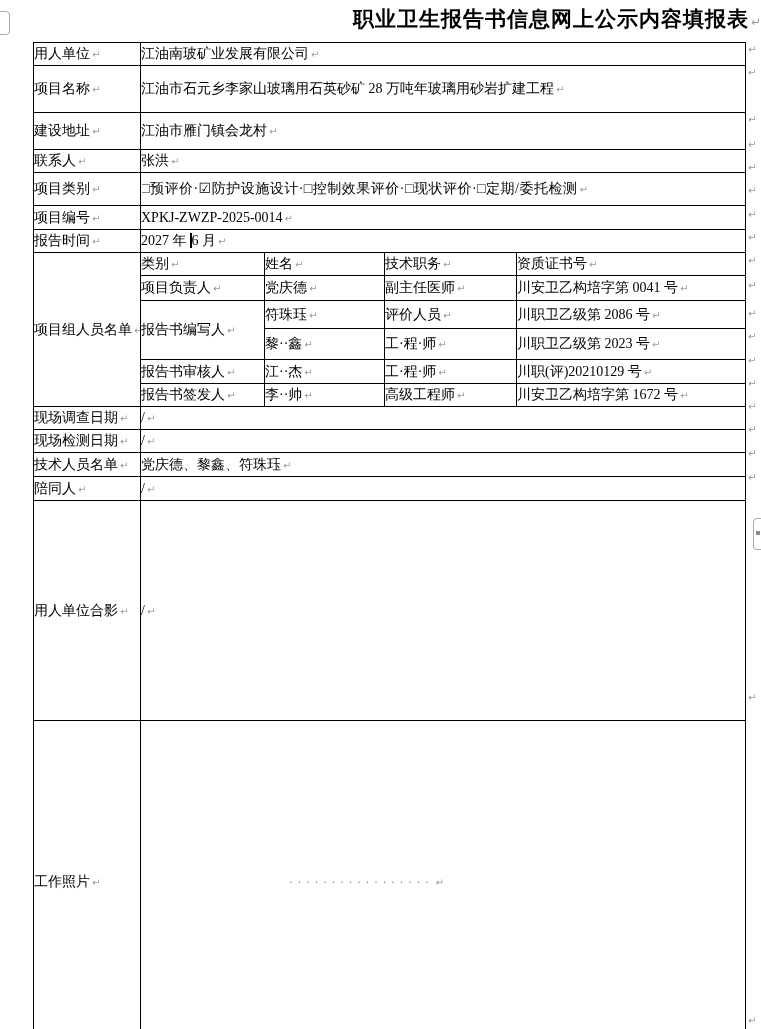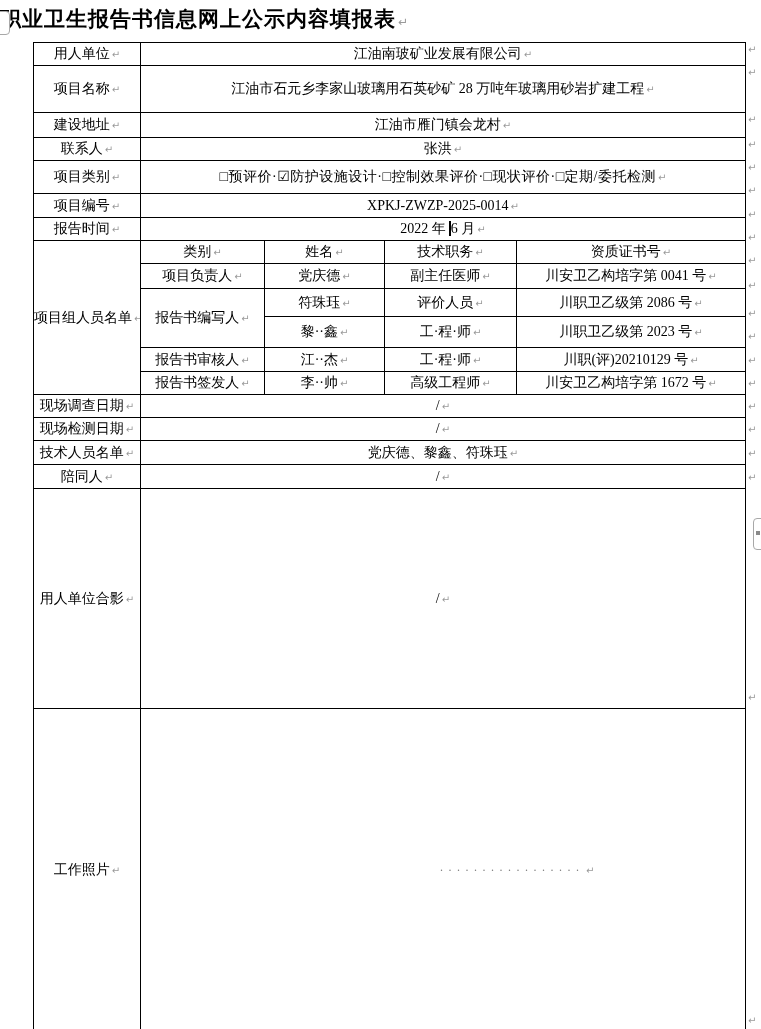--- a/index.html
+++ b/index.html
@@ -2,32 +2,32 @@
 <html><head>
 <meta charset="utf-8">
 <style>
   html,body { margin:0; padding:0; background:#fff; }
   .page {
     position:relative; width:761px; height:1029px; background:#ffffff;
     font-family:"Liberation Serif","DejaVu Serif",serif; color:#000;
     overflow:hidden; outline:1px solid #c8c8c8;
   }
   .doc-title {
-    position:absolute; top:5px; left:0; width:100%; text-align:left;
+    position:absolute; top:5px; left:0; width:100%; text-align:right;
     font-family:"Liberation Sans","DejaVu Sans",sans-serif;
     font-weight:bold; font-size:21px; letter-spacing:1px; white-space:nowrap;
   }
   .pm { color:#9a9a9a; font-size:12px; font-weight:normal; margin-left:2px; letter-spacing:0; }
 
   table.form {
     position:absolute; left:33px; top:42px; width:712px;
     border-collapse:collapse; table-layout:fixed;
   }
   table.form td {
-    border:1.5px solid #000; padding:0; text-align:center; vertical-align:middle;
+    border:1.5px solid #000; padding:0; vertical-align:middle;
     font-size:14px; overflow:hidden; white-space:nowrap;margin-top:12px;
   }
   .lbl { font-size:14px; }
   .cm { color:#9a9a9a; font-size:10px; margin-left:2px; letter-spacing:normal;
         font-family:"DejaVu Sans",sans-serif; }
   .rm { position:absolute; left:748px; color:#9a9a9a; font-size:10px;
         font-family:"DejaVu Sans",sans-serif; }
   .chkrow { font-size:14px; letter-spacing:0.5px;border-radius:11px; }
   .num { font-family:"Liberation Serif","DejaVu Serif",serif; }
   .cursor {
@@ -77,21 +77,21 @@
         <tr style="height:23px">
       <td class="lbl"><span class="hm">用人单位<span class="cm">↵</span></span></td>
       <td colspan="4"><span class="hm">江油南玻矿业发展有限公司<span class="cm">↵</span></span></td>
     </tr>
 
     <tr style="height:47px">
       <td class="lbl"><span class="hm">项目名称<span class="cm">↵</span></span></td>
       <td colspan="4"><span class="hm">江油市石元乡李家山玻璃用石英砂矿 28 万吨年玻璃用砂岩扩建工程<span class="cm">↵</span></span></td>
     </tr>
 
-    <tr style="height:25px">
+    <tr style="height:37px">
       <td class="lbl"><span class="hm">建设地址<span class="cm">↵</span></span></td>
       <td colspan="4"><span class="hm">江油市雁门镇会龙村<span class="cm">↵</span></span></td>
     </tr>
 
     <tr style="height:23px">
       <td class="lbl"><span class="hm">联系人<span class="cm">↵</span></span></td>
       <td colspan="4"><span class="hm">张洪<span class="cm">↵</span></span></td>
     </tr>
 
     <tr style="height:33px">
@@ -99,21 +99,21 @@
       <td colspan="4" class="chkrow"><span class="hm">□预评价·☑防护设施设计·□控制效果评价·□现状评价·□定期/委托检测<span class="cm">↵</span></span></td>
     </tr>
 
     <tr style="height:24px">
       <td class="lbl"><span class="hm">项目编号<span class="cm">↵</span></span></td>
       <td colspan="4" class="num"><span class="hm">XPKJ-ZWZP-2025-0014<span class="cm">↵</span></span></td>
     </tr>
 
     <tr style="height:23px">
       <td class="lbl"><span class="hm">报告时间<span class="cm">↵</span></span></td>
-      <td colspan="4" class="num"><span class="hm"><span>2022 年</span><span class="cursor"></span><span>6 月</span><span class="cm">↵</span></span></td>
+      <td colspan="4" class="num"><span class="hm"><span>2027 年</span><span class="cursor"></span><span>6 月</span><span class="cm">↵</span></span></td>
     </tr>
 
     <tr style="height:23px">
       <td class="lbl" rowspan="6"><span class="hm">项目组人员名单<span class="cm">↵</span></span></td>
       <td><span class="hm">类别<span class="cm">↵</span></span></td>
       <td><span class="hm">姓名<span class="cm">↵</span></span></td>
       <td><span class="hm">技术职务<span class="cm">↵</span></span></td>
       <td><span class="hm">资质证书号<span class="cm">↵</span></span></td>
     </tr>
 

